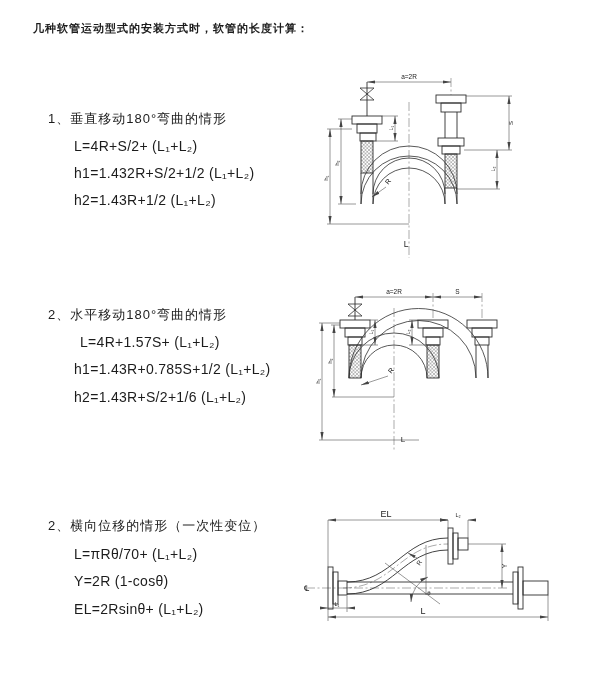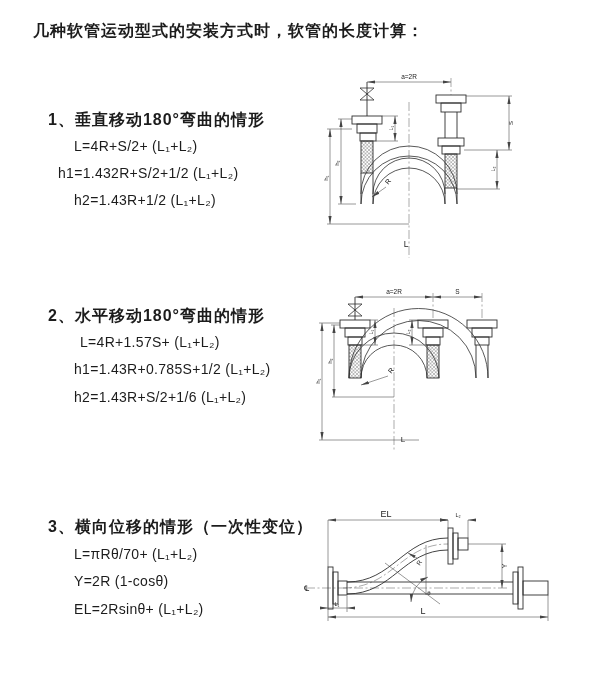--- a/index.html
+++ b/index.html
@@ -1,24 +1,24 @@
 <!DOCTYPE html>
 <html><head>
 <meta charset="utf-8">
 <style>
   html,body{margin:0;padding:0;}
   body{
     width:600px;height:675px;background:#ffffff;position:relative;overflow:hidden;
     font-family:"Liberation Sans","DejaVu Sans",sans-serif;color:#1c1c1c;
   }
-  .title{position:absolute;left:33px;top:21px;font-size:16px;font-weight:bold;letter-spacing:1px;font-family:Liberation Mono, monospace;}
-  .sec-heading{position:absolute;font-size:16px;font-weight:bold;letter-spacing:1px;}
+  .title{position:absolute;left:33px;top:21px;font-size:11px;font-weight:bold;letter-spacing:1px;font-family:Liberation Mono, monospace;}
+  .sec-heading{position:absolute;font-size:13px;font-weight:normal;letter-spacing:1px;}
   .formula{position:absolute;font-size:14px;letter-spacing:0.3px;}
   .hd1{left:48px;top:110px}
-  .f1a{left:74px;top:138px}.f1b{left:58px;top:165px}.f1c{left:74px;top:192px}
+  .f1a{left:74px;top:138px}.f1b{left:74px;top:165px}.f1c{left:74px;top:192px}
   .hd2{left:48px;top:306px}
   .f2a{left:80px;top:334px}.f2b{left:74px;top:361px}.f2c{left:74px;top:389px}
   .hd3{left:48px;top:517px}
   .f3a{left:74px;top:546px}.f3b{left:74px;top:573px}.f3c{left:74px;top:601px}
   svg{position:absolute;overflow:visible;}
   #svg1{left:306px;top:66px;}
   #svg2{left:308px;top:283px;}
   #svg3{left:298px;top:505px;}
   svg text{fill:#222;font-family:"Liberation Sans","DejaVu Sans",sans-serif;}
   .struct{stroke:#2e2e2e;stroke-width:0.9;fill:none;}
@@ -35,21 +35,21 @@
   <div class="sec-heading hd1">1、垂直移动180°弯曲的情形</div>
   <div class="formula f1a">L=4R+S/2+ (L₁+L₂)</div>
   <div class="formula f1b">h1=1.432R+S/2+1/2 (L₁+L₂)</div>
   <div class="formula f1c">h2=1.43R+1/2 (L₁+L₂)</div>
 
   <div class="sec-heading hd2">2、水平移动180°弯曲的情形</div>
   <div class="formula f2a">L=4R+1.57S+ (L₁+L₂)</div>
   <div class="formula f2b">h1=1.43R+0.785S+1/2 (L₁+L₂)</div>
   <div class="formula f2c">h2=1.43R+S/2+1/6 (L₁+L₂)</div>
 
-  <div class="sec-heading hd3">3、横向位移的情形（一次性变位）</div>
+  <div class="sec-heading hd3">2、横向位移的情形（一次性变位）</div>
   <div class="formula f3a">L=πRθ/70+ (L₁+L₂)</div>
   <div class="formula f3b">Y=2R (1-cosθ)</div>
   <div class="formula f3c">EL=2Rsinθ+ (L₁+L₂)</div>
 
   <svg id="svg1" width="292" height="196" viewBox="0 0 292 196">
     <defs>
       <marker id="ar1" viewBox="0 0 10 10" refX="10" refY="5" markerWidth="8" markerHeight="8" markerUnits="userSpaceOnUse" orient="auto-start-reverse">
         <path d="M0,3 L10,5 L0,7 Z" fill="#444"></path>
       </marker>
       <pattern id="br1" width="3.5" height="3.5" patternUnits="userSpaceOnUse">

